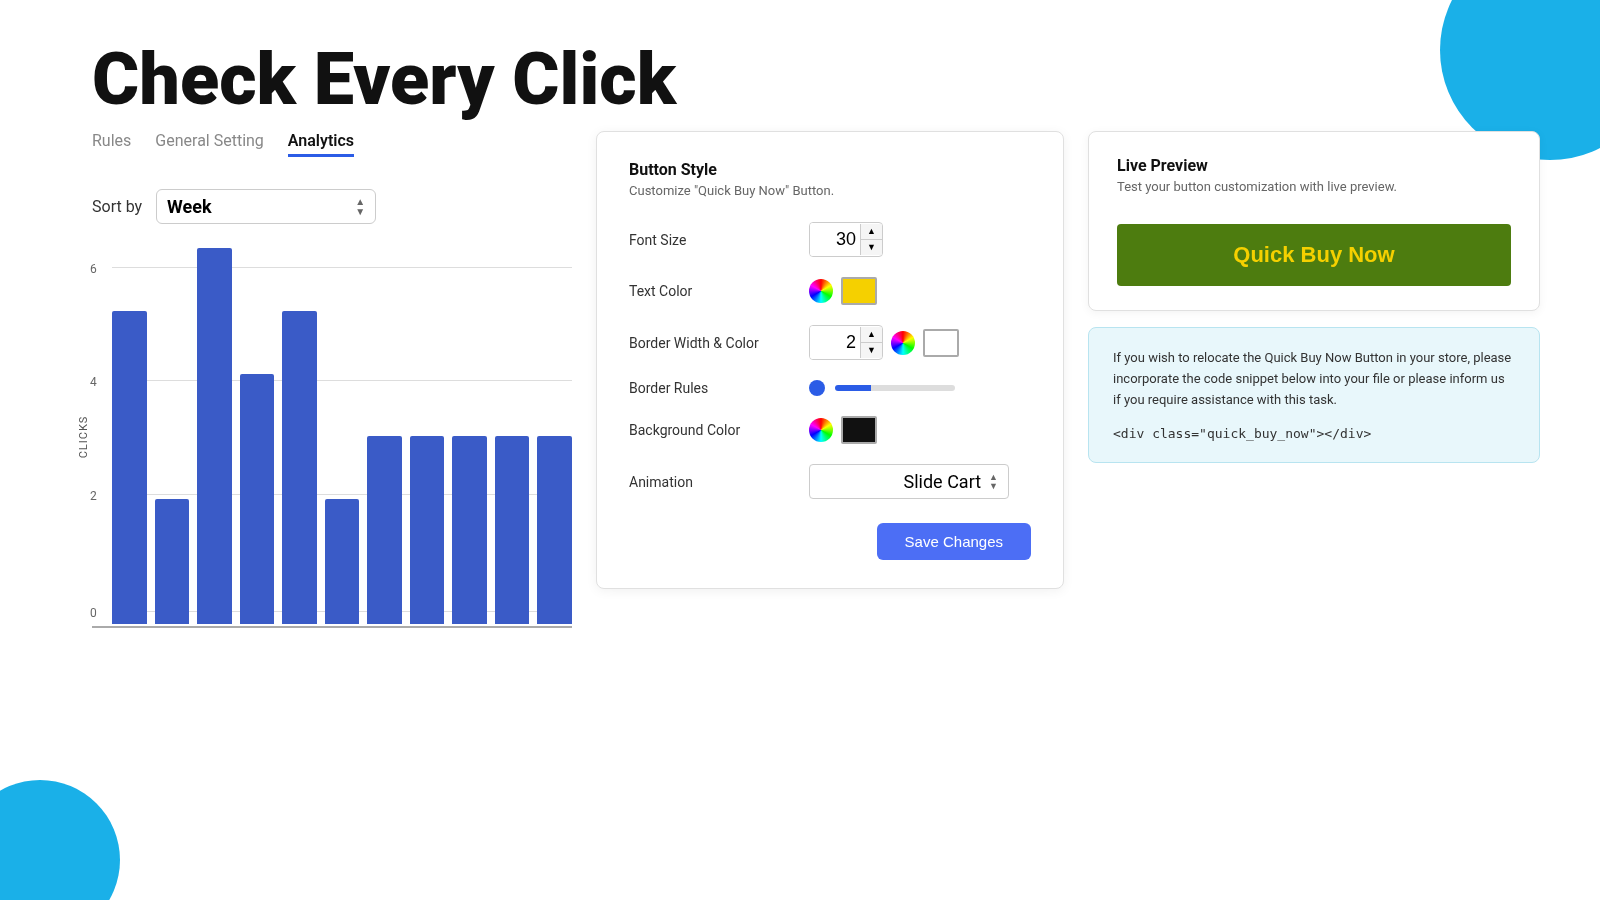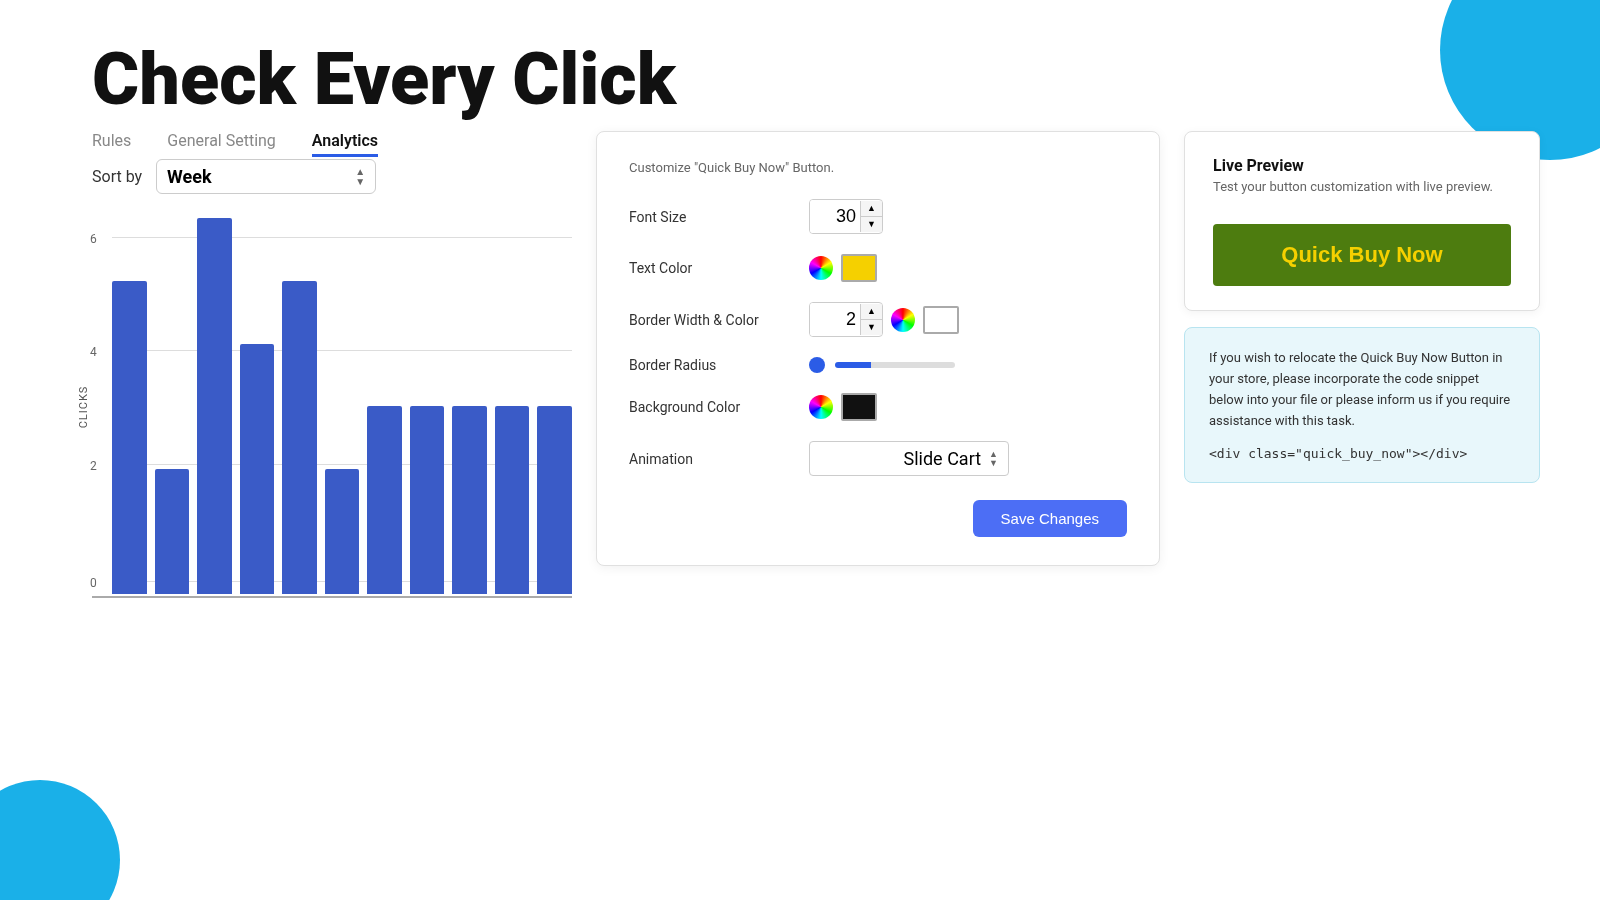--- a/index.html
+++ b/index.html
@@ -62,22 +62,22 @@
     }
 
     
     .analytics-panel {
       width: 480px;
       flex-shrink: 0;
     }
 
     .tabs-row {
       display: flex;
-      gap: 36px;
-      margin-bottom: 2px;
+      gap: 24px;
+      margin-bottom: 32px;
     }
     .tab-item {
       font-size: 16px;
       color: #888;
       cursor: pointer;
       padding-bottom: 4px;
     }
     .tab-item.active {
       color: #111;
       font-weight: 600;
@@ -315,21 +315,21 @@
       border: none;
       border-radius: 6px;
       padding: 10px 28px;
       font-size: 15px;
       cursor: pointer;
       font-weight: 500;
     }
 
     
     .right-panel {
-      width: 356px;
+      width: 452px;
       flex-shrink: 0;
       display: flex;
       flex-direction: column;
       gap: 16px;
     }
 
     .live-preview-box {
       border: 1px solid #e0e0e0;
       border-radius: 8px;
       padding: 24px 28px;
@@ -452,20 +452,21 @@
             <div class="bar" style="height: 50%;"></div>
             <div class="bar" style="height: 50%;"></div>
             <div class="bar" style="height: 50%;"></div>
             <div class="bar" style="height: 50%;"></div>
             <div class="bar" style="height: 50%;"></div>
           </div>
       </div>
     </div>
 
     <div class="button-style-panel">
+      <div class="panel-title">Button Style</div>
       <div class="panel-desc">Customize "Quick Buy Now" Button.</div>
 
       <div class="form-row">
         <span class="form-label">Font Size</span>
         <div class="form-control">
           <div class="number-input">
             <input type="text" value="30" style="">
             <div class="number-arrows">
               <button class="num-btn">▲</button>
               <button class="num-btn">▼</button>
@@ -491,21 +492,21 @@
               <button class="num-btn">▲</button>
               <button class="num-btn">▼</button>
             </div>
           </div>
           <div class="rainbow-icon"></div>
           <div class="color-swatch white"></div>
         </div>
       </div>
 
       <div class="form-row">
-        <span class="form-label">Border Radius</span>
+        <span class="form-label">Border Rules</span>
         <div class="form-control">
           <div class="slider-wrap">
             <div class="slider-dot"></div>
             <div class="slider-track"></div>
           </div>
         </div>
       </div>
 
       <div class="form-row">
         <span class="form-label">Background Color</span>

